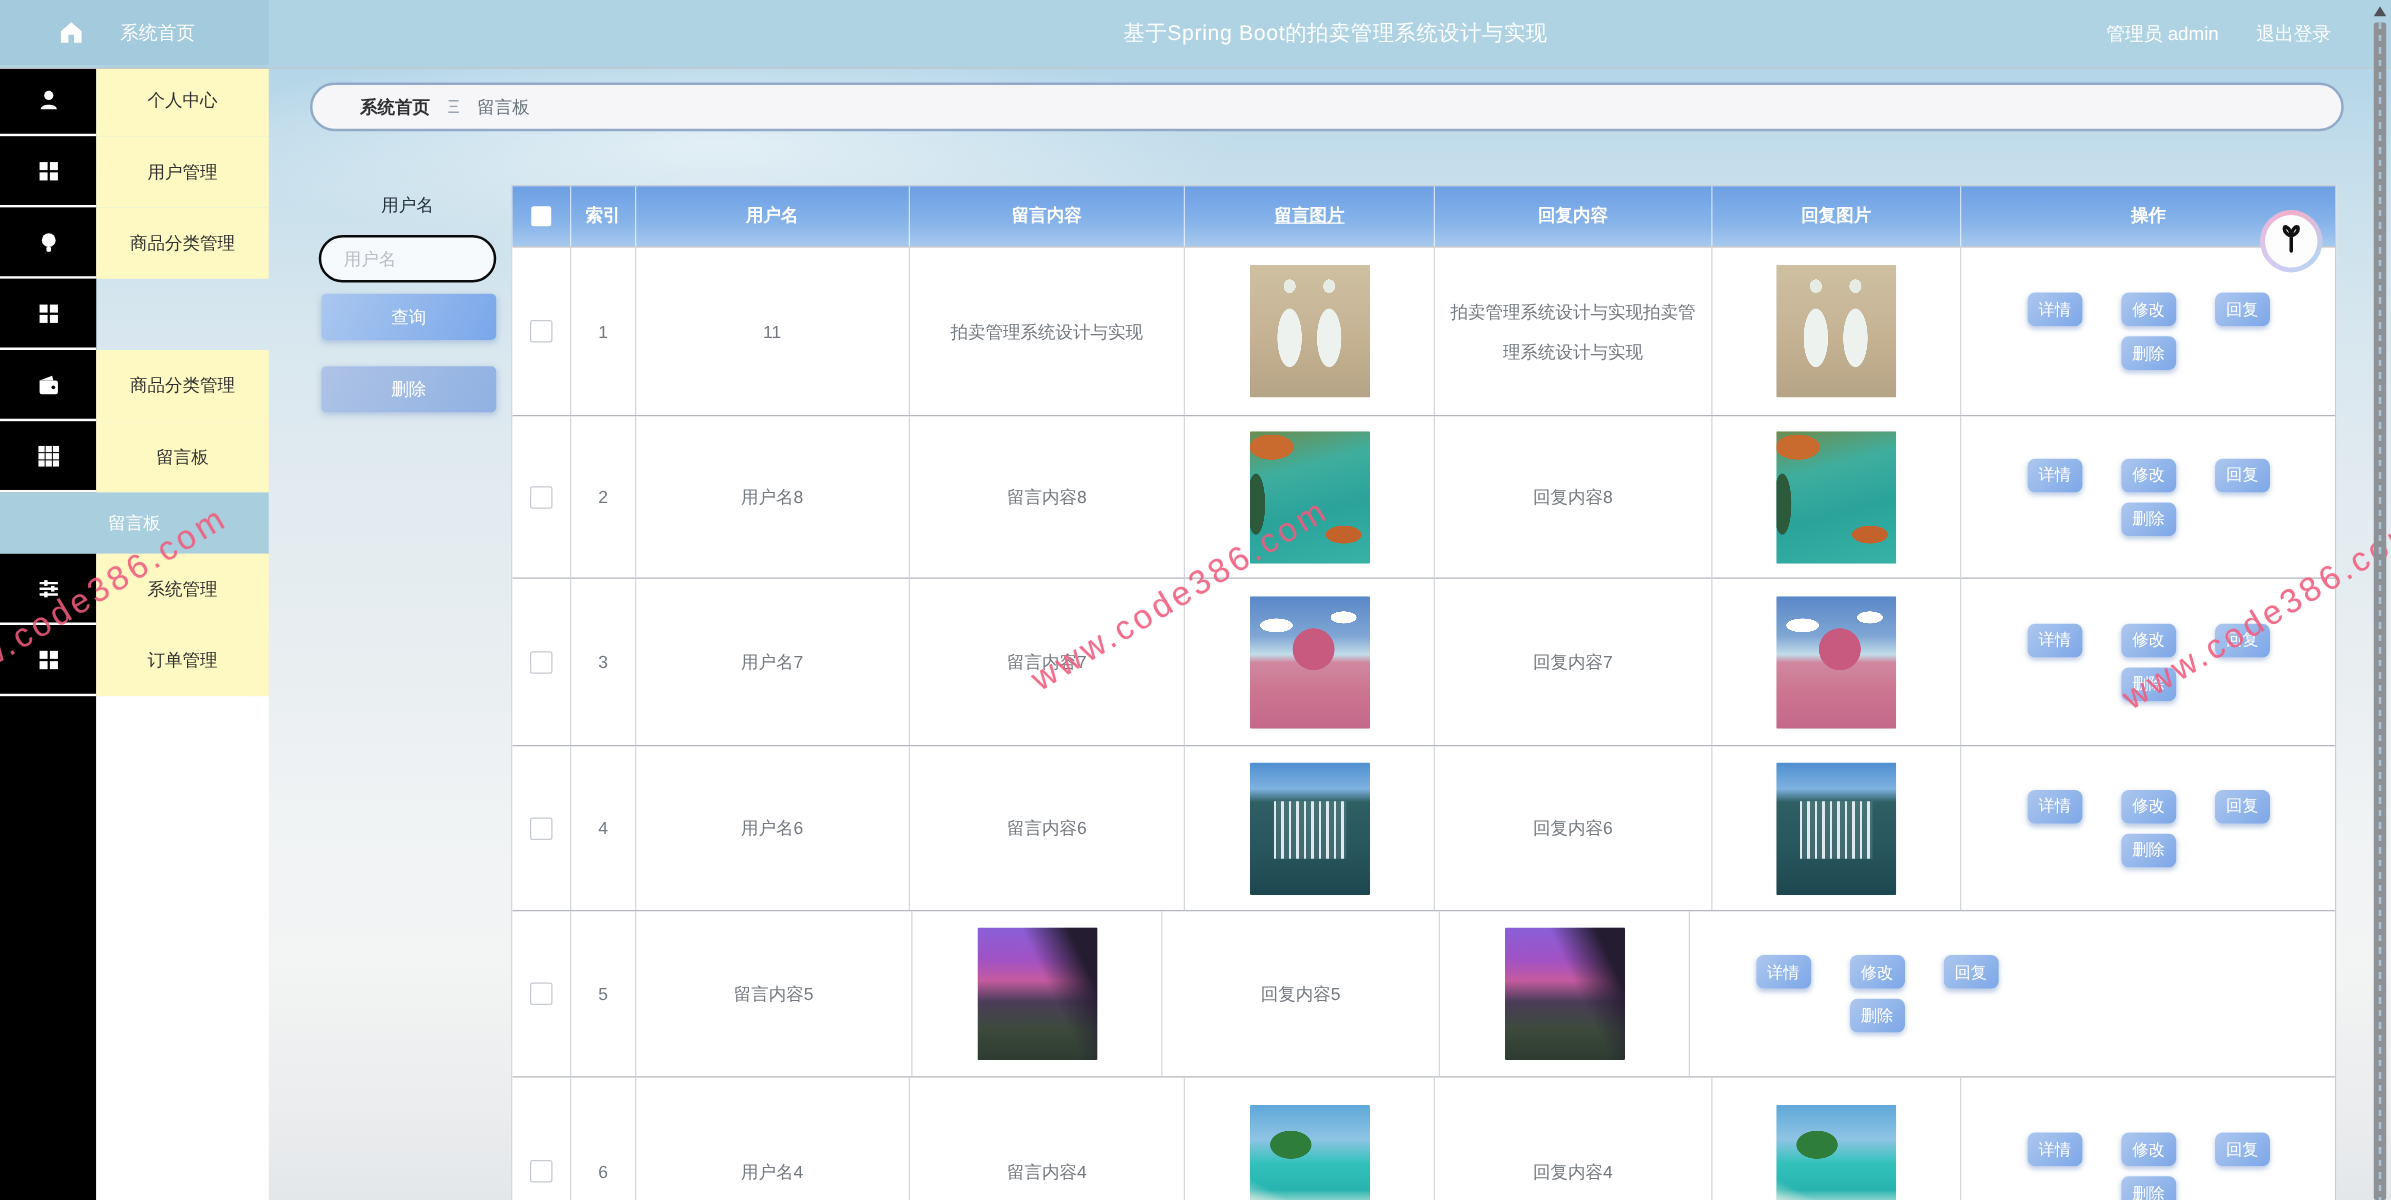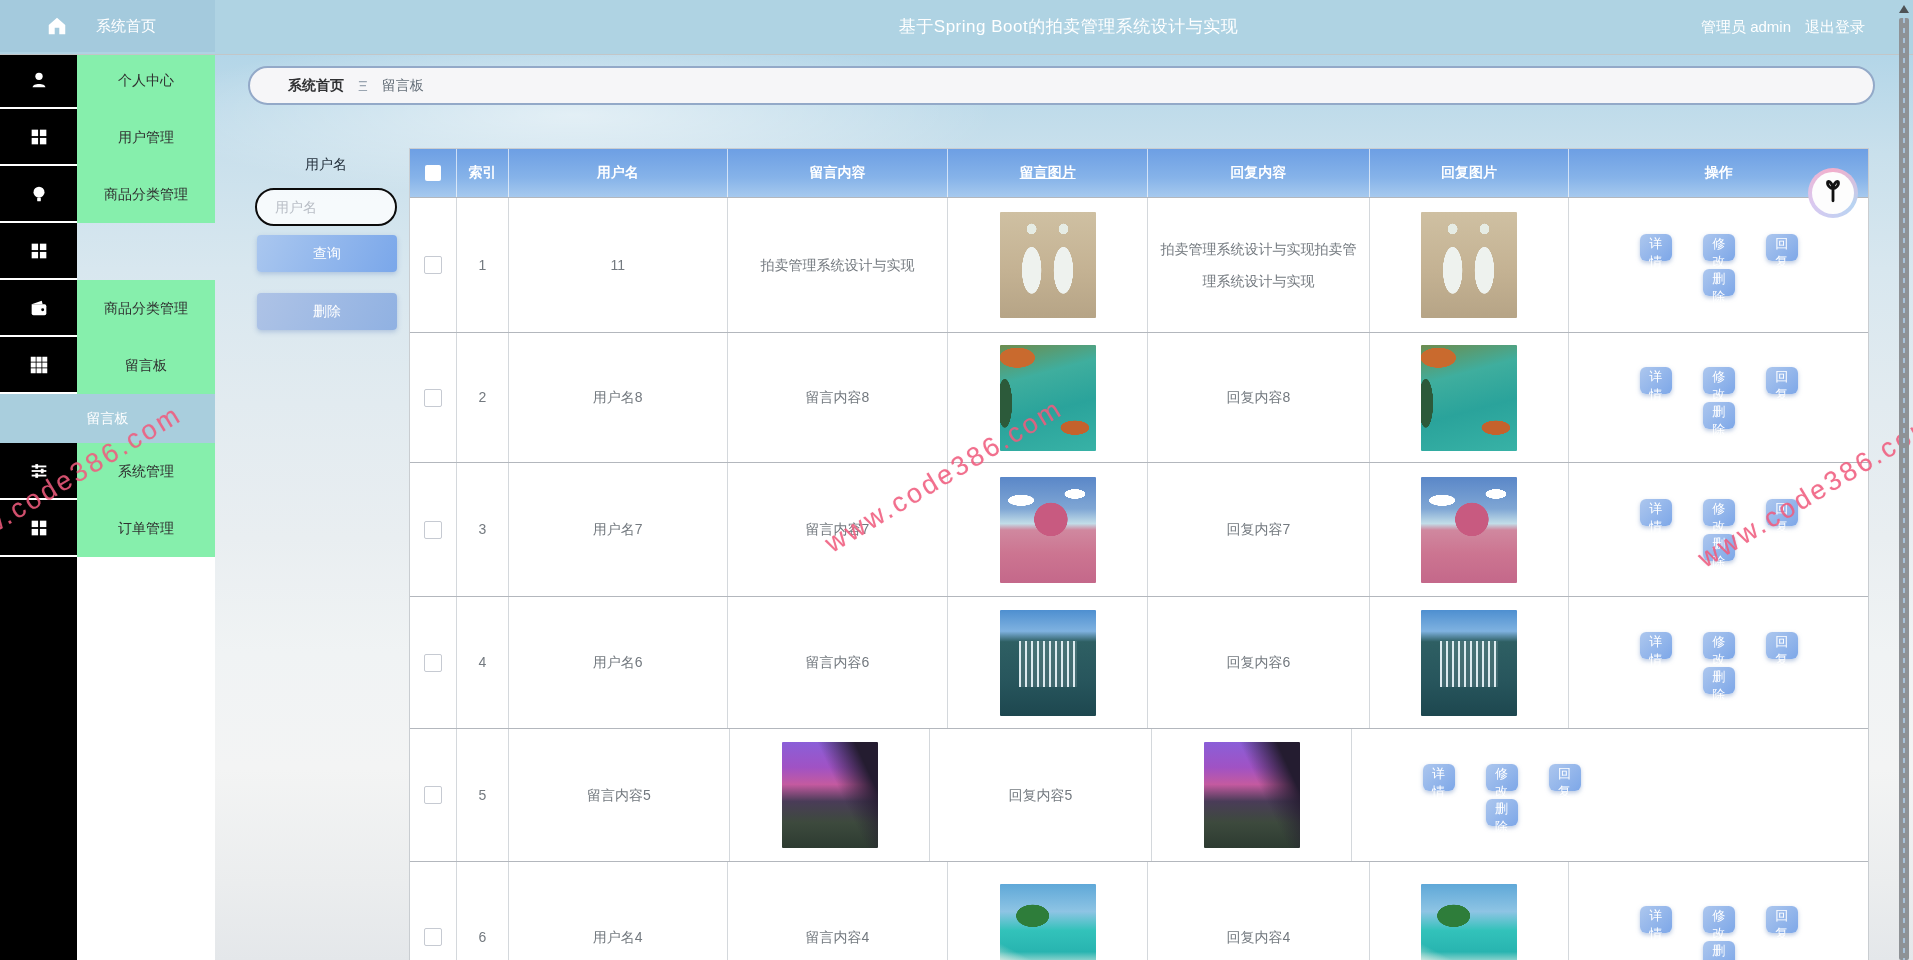--- a/index.html
+++ b/index.html
@@ -6,27 +6,27 @@
   body{
     width:1913px;height:960px;overflow:hidden;position:relative;
     font-family:"Liberation Sans","DejaVu Sans",sans-serif;
     background:
       radial-gradient(ellipse 600px 120px at 30% 12%, rgba(255,255,255,.55), transparent 70%),
       radial-gradient(ellipse 800px 160px at 70% 68%, rgba(255,255,255,.6), transparent 70%),
       linear-gradient(180deg,#a9cfe2 0%,#b4d6e8 6%,#c9e0ec 16%,#d8e7ef 28%,#e2ebf0 42%,#e9eef1 56%,#f0f3f4 68%,#f3f4f4 80%,#ebedee 92%,#e4e7ea 100%);
   }
   .hdr{position:absolute;left:0;top:0;width:1913px;height:54px;background:#afd3e3;border-bottom:1px solid #c2c6c8;z-index:20;}
   .hdr-title{position:absolute;left:224px;right:0;top:0;height:54px;line-height:54px;text-align:center;color:#fff;font-size:17px;letter-spacing:.5px;}
-  .hdr-right{position:absolute;right:48px;top:0;height:54px;display:flex;align-items:center;gap:14px;color:#fff;font-size:15px;}
+  .hdr-right{position:absolute;right:48px;top:0;height:54px;display:flex;align-items:center;gap:30px;color:#fff;font-size:15px;}
   .side-hdr{position:absolute;left:0;top:0;width:215px;height:52px;background:#a4cadd;z-index:25;display:flex;align-items:center;color:#fff;font-size:15px;}
   .side-hdr .ic{margin-left:46px;margin-right:28px;display:flex;}
   .sidebar{position:absolute;left:0;top:52px;width:215px;height:908px;z-index:15;display:flex;flex-direction:column;}
   .s-item{display:flex;height:57px;cursor:pointer;}
   .s-ic{width:77px;background:#000;border-bottom:2px solid #fff;display:flex;align-items:center;justify-content:center;}
-  .s-lb{flex:1;background:#86efac;display:flex;align-items:center;justify-content:center;font-size:14px;color:#2f2f2f;}
+  .s-lb{flex:1;background:#fef9c3;display:flex;align-items:center;justify-content:center;font-size:14px;color:#2f2f2f;}
   .s-sub{height:49px;background:#a9cedd;color:#fff;font-size:14px;display:flex;align-items:center;justify-content:center;cursor:pointer;}
   .s-fill{flex:1;display:flex;}
   .s-fill .f-ic{width:77px;background:#000;}
   .s-fill .f-lb{flex:1;background:#fff;}
   .icg{width:22px;height:22px;display:block;}
   .crumb{position:absolute;left:248px;top:66px;width:1627px;height:39px;background:#f6f6f8;border:2px solid #93a9c8;border-radius:21px;z-index:10;display:flex;align-items:center;box-sizing:border-box;}
   .crumb .home{margin-left:38px;font-weight:bold;font-size:14px;color:#303133;cursor:pointer;}
   .crumb .sep{margin:0 14px;color:#9aa5b1;font-size:15px;}
   .crumb .cur{font-size:14px;color:#66707a;}
   .filter-label{position:absolute;left:305px;top:156px;font-size:14px;color:#24303c;z-index:10;}
@@ -71,21 +71,21 @@
     linear-gradient(180deg,#4e8fd0 0%,#7fb2e0 20%,#2e5f63 30%,#27555c 68%,#1d474f 100%);}
   .ph-purple-sunset{background:
     linear-gradient(245deg,#241c30 16%,transparent 42%),
     linear-gradient(180deg,#8a5fd8 0%,#a052c4 24%,#c45aa0 40%,#4a3c58 56%,#3d4a3d 76%,#2d3b31 100%);}
   .ph-tropical-beach{background:
     radial-gradient(ellipse 28px 19px at 34% 30%, #2e7d3a 58%, transparent 60%),
     linear-gradient(28deg,#f6f3ea 12%,transparent 30%),
     linear-gradient(180deg,#5fa8d8 0%,#8ec4e4 26%,#32c2ba 44%,#28b4b0 64%,#e9f0e9 80%,#f4f2ec 100%);}
   .ops-wrap{display:flex;flex-direction:column;gap:8px;align-items:center;}
   .ops-line{display:flex;gap:31px;justify-content:center;}
-  .op-btn{width:32px;height:27px;border:none;border-radius:6px;color:#fff;font-size:13px;cursor:pointer;
+  .op-btn{width:44px;height:27px;border:none;border-radius:6px;color:#fff;font-size:13px;cursor:pointer;
     background:linear-gradient(135deg,#adc7ee 0%,#7da7e8 100%);box-shadow:0 2px 4px rgba(120,150,200,.5);}
   .wm{position:absolute;z-index:40;color:#f05c7e;font-size:27px;letter-spacing:3px;white-space:nowrap;transform:translate(-50%,-50%) rotate(-31deg);pointer-events:none;opacity:.88;text-shadow:0 0 1px rgba(240,92,126,.4);}
   .widget{position:absolute;left:1808px;top:168px;width:50px;height:50px;border-radius:50%;z-index:45;cursor:pointer;
     background:conic-gradient(#f2aecb,#b8d4f2,#d9c9f0,#f2aecb);display:flex;align-items:center;justify-content:center;}
   .widget .inner{width:42px;height:42px;border-radius:50%;background:#fdfdfd;display:flex;align-items:center;justify-content:center;}
   .sb{position:absolute;right:0;top:0;width:17px;height:960px;z-index:60;}
   .sb-arrow{position:absolute;left:3px;top:5px;width:0;height:0;border-left:5px solid transparent;border-right:5px solid transparent;border-bottom:8px solid #4e5256;cursor:pointer;}
   .sb-thumb{position:absolute;left:3px;top:18px;width:10px;height:942px;background:#8e9296;border-radius:2px;cursor:pointer;}
   .sb-thumb:after{content:"";position:absolute;left:4px;top:0;width:2px;height:100%;
     background:repeating-linear-gradient(180deg,#a8c2da 0 5px,transparent 5px 10px);}

